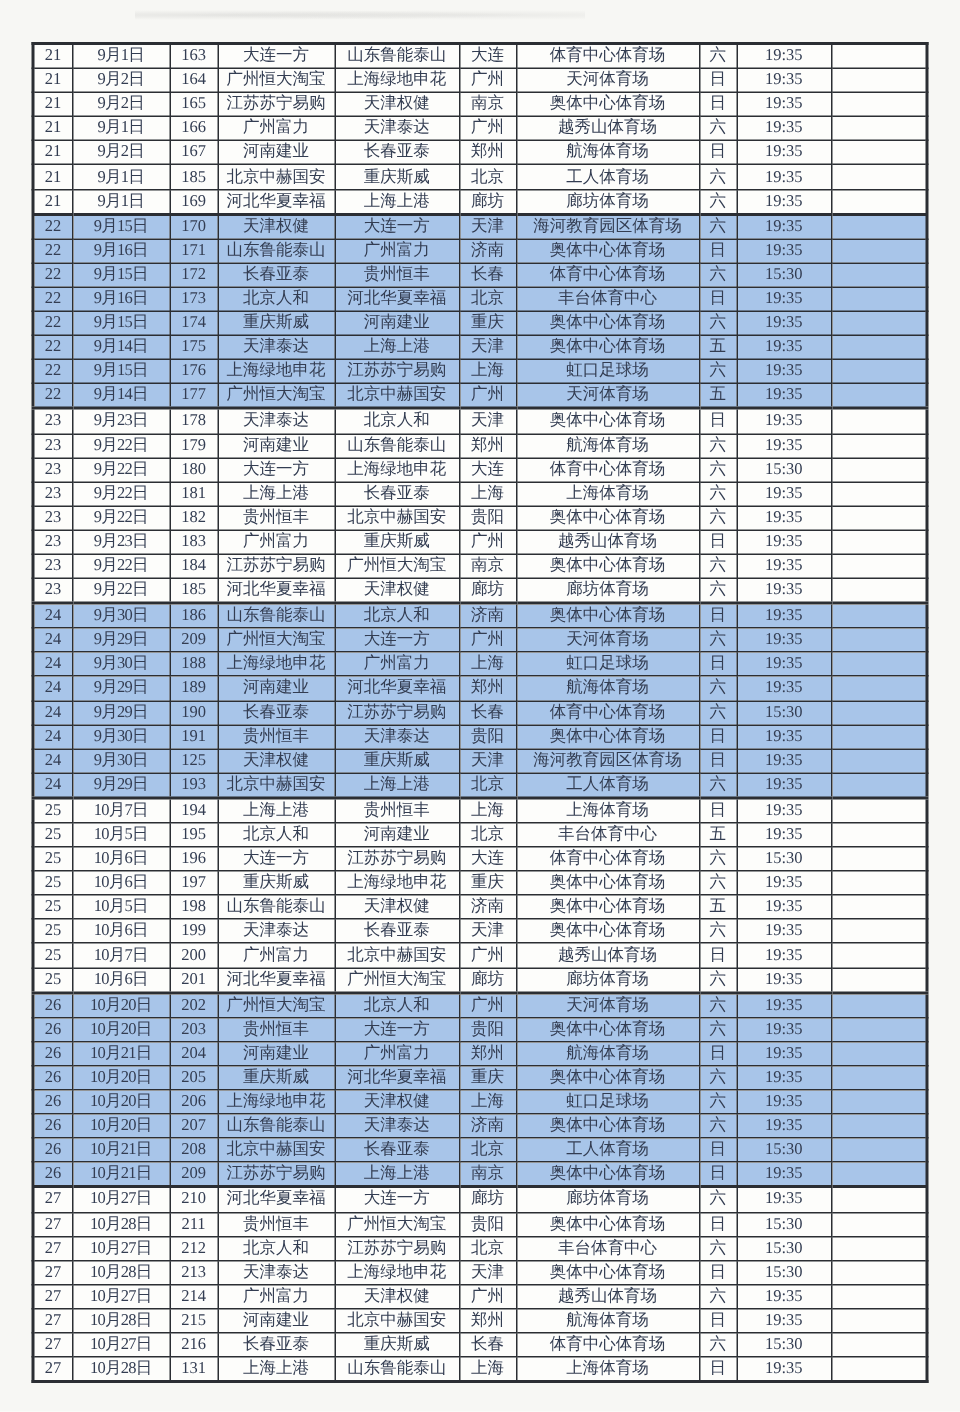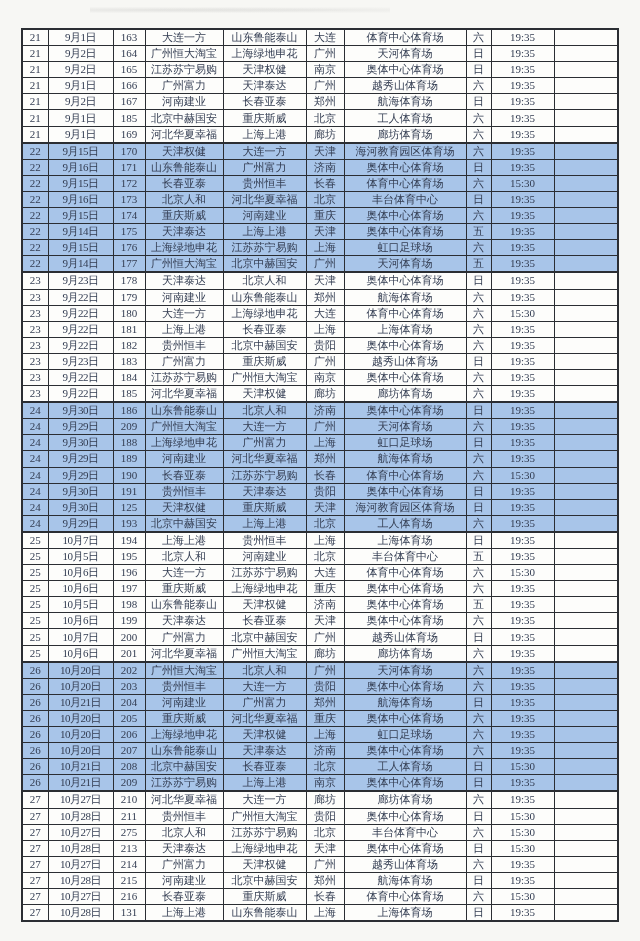--- a/index.html
+++ b/index.html
@@ -677,21 +677,21 @@
           <td>广州恒大淘宝</td>
           <td>贵阳</td>
           <td>奥体中心体育场</td>
           <td>日</td>
           <td>15:30</td>
           <td></td>
         </tr>
         <tr>
           <td>27</td>
           <td class="date">10月27日</td>
-          <td>275</td>
+          <td>212</td>
           <td>北京人和</td>
           <td>江苏苏宁易购</td>
           <td>北京</td>
           <td class="red">丰台体育中心</td>
           <td>六</td>
           <td>15:30</td>
           <td></td>
         </tr>
         <tr>
           <td>27</td>

